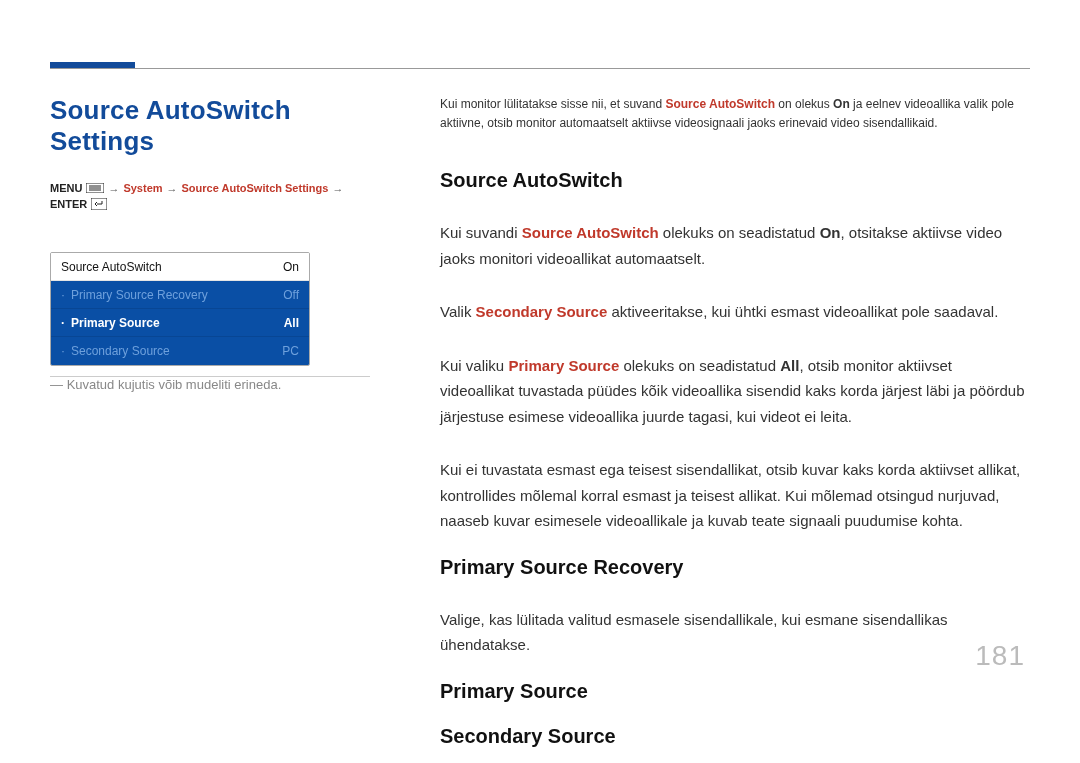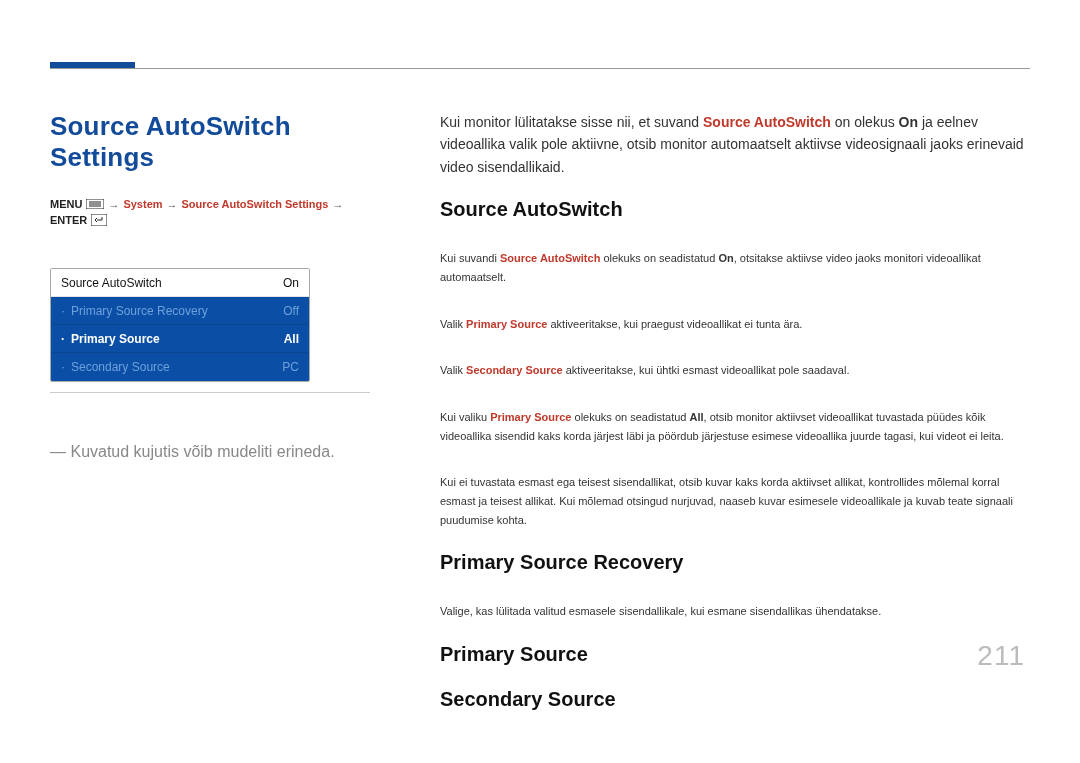--- a/index.html
+++ b/index.html
@@ -1,17 +1,17 @@
 <!DOCTYPE html>
 <html><head>
 <meta charset="utf-8">
 <style>
   * { box-sizing: border-box; margin: 0; padding: 0; }
   html, body { width: 1080px; height: 763px; font-family: Arial, Helvetica, sans-serif; color: #333; background: #fff; }
-  .page { position: relative; width: 1080px; height: 702px; padding: 16px 50px; }
+  .page { position: relative; width: 1080px; height: 702px; padding: 0 50px; }
 
   
   .top-accent { position: absolute; top: 62px; left: 50px; width: 85px; height: 6px; background: #124b9a; }
   .top-rule { position: absolute; top: 68px; left: 50px; right: 50px; height: 1px; background: #999; }
 
   
   .cols { display: flex; padding-top: 95px; gap: 70px; }
   .left { width: 320px; flex: 0 0 320px; }
   .right { flex: 1; }
 
@@ -27,31 +27,31 @@
   
   .osd { width: 260px; border: 1px solid #aaa; border-radius: 2px; overflow: hidden; font-size: 12px; }
   .osd-row { display: flex; justify-content: space-between; align-items: center; height: 28px; padding: 0 10px; border-bottom: 1px solid rgba(0,0,0,0.1); }
   .osd-row:last-child { border-bottom: none; }
   .osd-row.header { background: #fff; color: #111; font-weight: 500; }
   .osd-row.dim { background: #0a4fa5; color: #6ea0dc; font-weight: 500; }
   .osd-row.active { background: #0a4fa5; color: #fff; font-weight: 600; }
   .osd-row .dotlabel { display:flex; align-items:center; gap:6px; }
   .osd-row .dotlabel::before { content:"·"; }
 
-  .footnote { margin-top: 50px; font-size: 16px; color: #888; }
+  .footnote { font-size: 13px; color: #888; }
   .footnote::before { content: "― "; color:#888; }
   .footrule { margin-top: 10px; border-top:1px solid #ccc; width:100%; height:0; }
 
   
-  .intro { font-size: 14px; color: #333; line-height: 1.6; margin-bottom: 20px; }
+  .intro { font-size: 12px; color: #333; line-height: 1.6; margin-bottom: 36px; }
   .intro .hl { font-weight:700; color:#c0392b; }
   .intro .hlb { font-weight:700; }
 
   .section h2 { font-size: 20px; font-weight: 700; color: #111; margin-bottom: 10px; }
-  .section p { font-size: 11px; color: #333; line-height: 1.7; margin-bottom: 6px; margin-top: 28px; }
+  .section p { font-size: 15px; color: #333; line-height: 1.7; margin-bottom: 6px; margin-top: 28px; }
   .section { margin-bottom: 22px; }
   .hl { font-weight:700; color:#c0392b; }
   .hlb { font-weight:700; }
   .note { font-size: 10px; color: #888; }
   .note::before { content:"― "; }
 
   .page-number { position: absolute; right: 55px; bottom: 30px; font-size: 28px; color: #bbb; font-weight: 400; letter-spacing: 1px; }
 </style>
 </head>
 <body>
@@ -116,23 +116,20 @@
       <p class="intro">
         <span>Kui monitor lülitatakse sisse nii, et suvand </span><span class="hl">Source AutoSwitch</span><span> on olekus </span><span class="hlb">On</span><span> ja eelnev videoallika valik pole aktiivne, otsib monitor automaatselt aktiivse videosignaali jaoks erinevaid video sisendallikaid.</span>
       </p>
 
       <div class="section">
         <h2>Source AutoSwitch</h2>
         <p>
           <span>Kui suvandi </span><span class="hl">Source AutoSwitch</span><span> olekuks on seadistatud </span><span class="hlb">On</span><span>, otsitakse aktiivse video jaoks monitori videoallikat automaatselt.</span>
         </p>
         <p>
-          <span>Valik </span><span class="hl">Primary Source</span><span> aktiveeritakse, kui praegust videoallikat ei tunta ära.</span>
-        </p>
-        <p>
           <span>Valik </span><span class="hl">Secondary Source</span><span> aktiveeritakse, kui ühtki esmast videoallikat pole saadaval.</span>
         </p>
         <p>
           <span>Kui valiku </span><span class="hl">Primary Source</span><span> olekuks on seadistatud </span><span class="hlb">All</span><span>, otsib monitor aktiivset videoallikat tuvastada püüdes kõik videoallika sisendid kaks korda järjest läbi ja pöördub järjestuse esimese videoallika juurde tagasi, kui videot ei leita.</span>
         </p>
         <p>Kui ei tuvastata esmast ega teisest sisendallikat, otsib kuvar kaks korda aktiivset allikat, kontrollides mõlemal korral esmast ja teisest allikat. Kui mõlemad otsingud nurjuvad, naaseb kuvar esimesele videoallikale ja kuvab teate signaali puudumise kohta.</p>
       </div>
 
       <div class="section">
         <h2>Primary Source Recovery</h2>
@@ -143,14 +140,14 @@
         <h2>Primary Source</h2>
       </div>
 
       <div class="section">
         <h2>Secondary Source</h2>
       </div>
 
     </div>
   </div>
 
-  <div class="page-number">211</div>
+  <div class="page-number">181</div>
 </div>
 
 </body></html>

